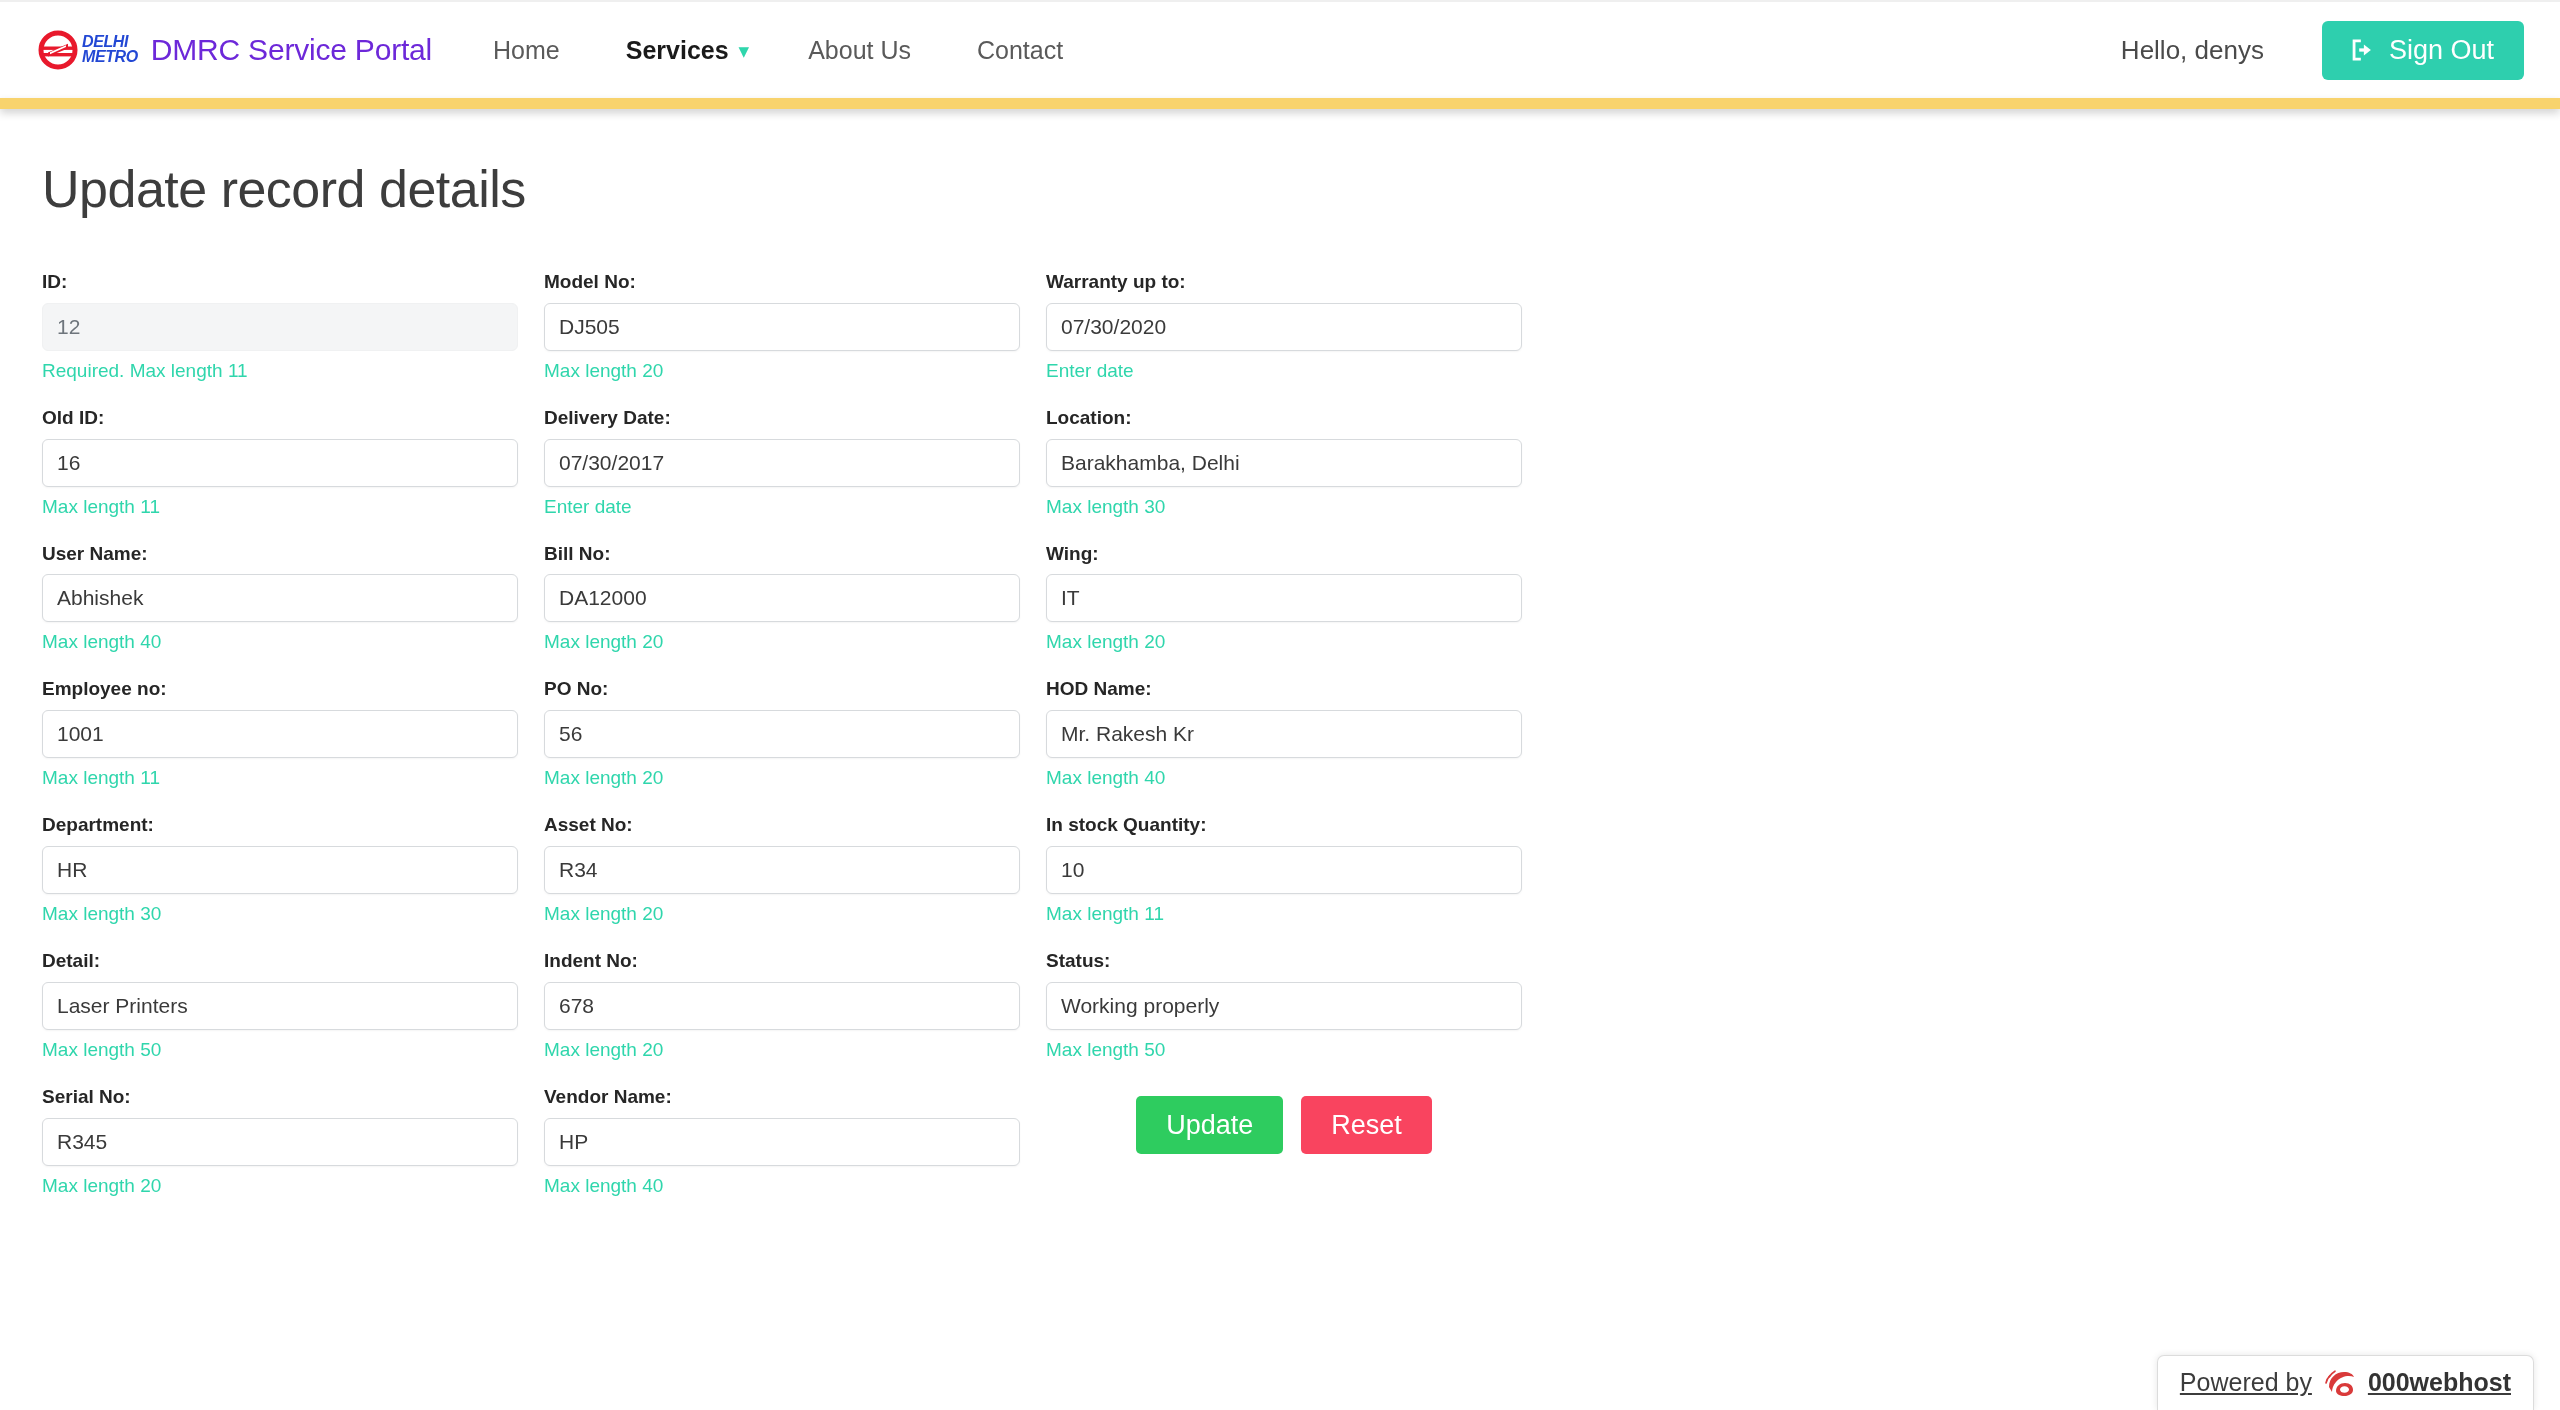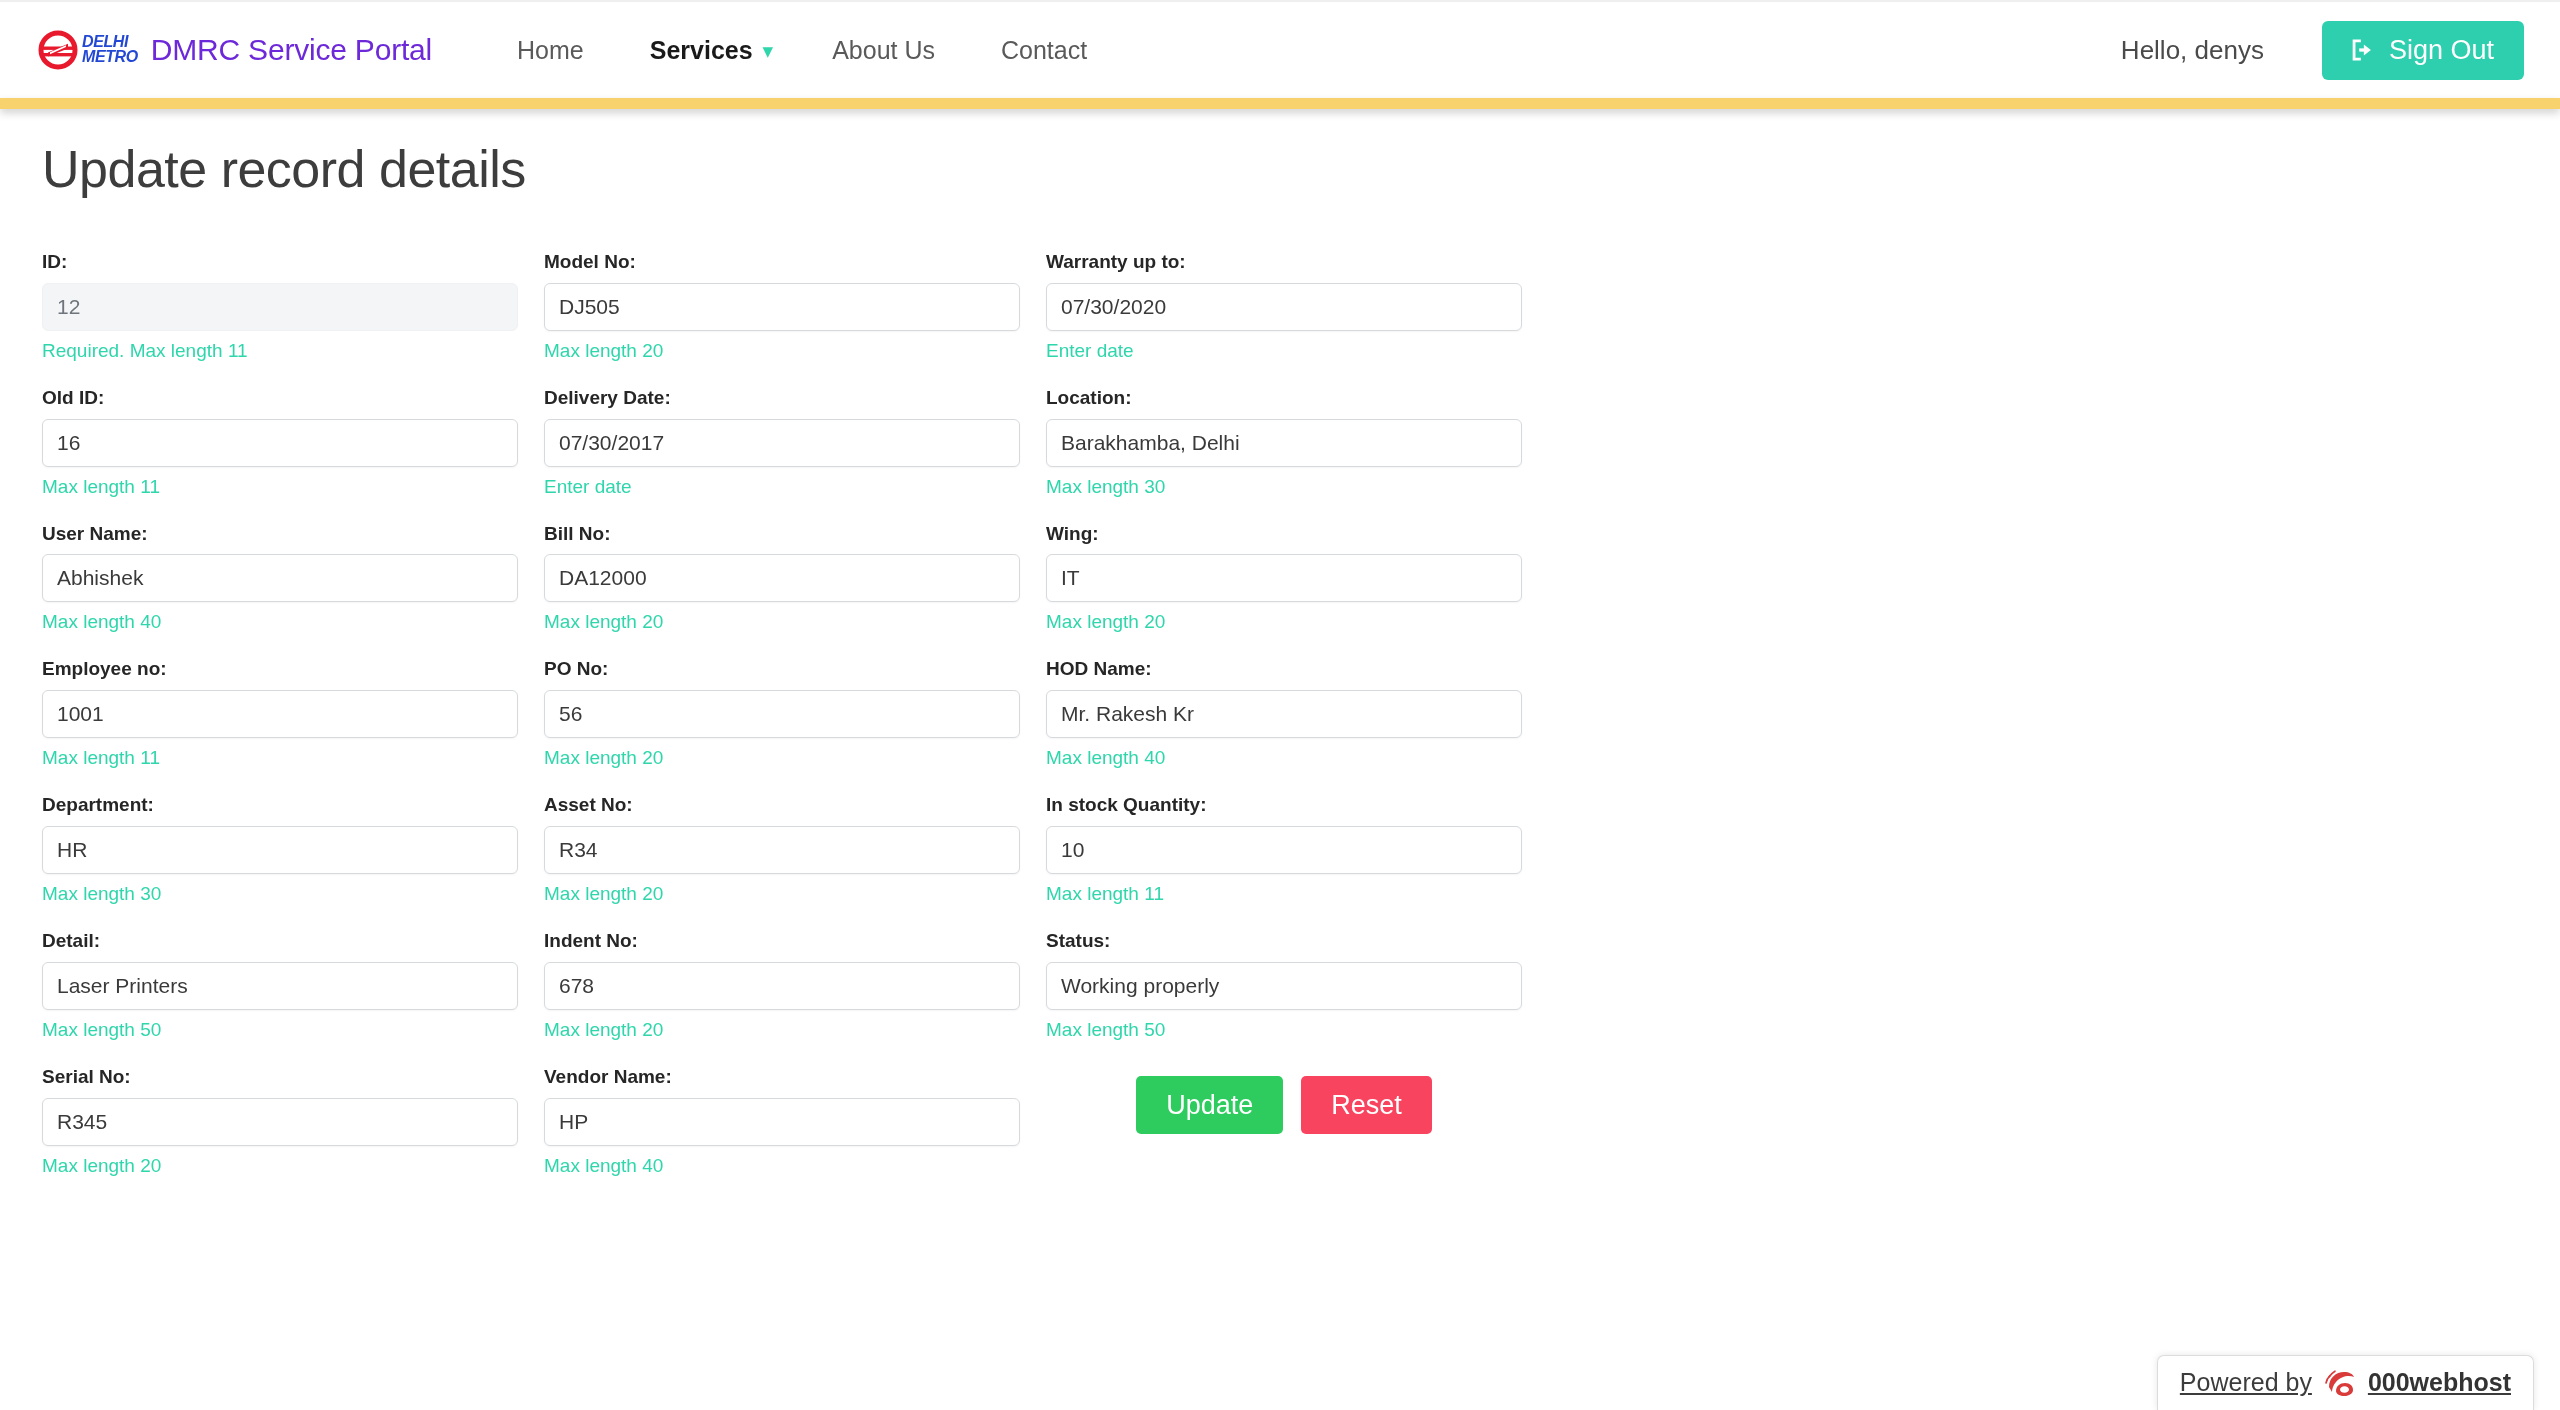--- a/index.html
+++ b/index.html
@@ -19,21 +19,21 @@
     display: flex;
     align-items: center;
     padding: 0 36px 0 38px;
     border-top: 2px solid #efefef;
   }
   .brand {
     display: flex;
     align-items: center;
     gap: 13px;
     text-decoration: none;
-    margin-right: 52px;
+    margin-right: 28px;
   }
   .dmrc-logo {
     display: flex;
     align-items: center;
     gap: 4px;
     height: 42px;
   }
   .metro-circle {
     width: 40px; height: 40px;
     flex: 0 0 40px;
@@ -111,21 +111,21 @@
   .gold-bar {
     height: 11px;
     background: #f8d36d;
     box-shadow: 0 4px 9px rgba(0,0,0,0.18);
     position: relative;
     z-index: 2;
   }
 
   
   .page {
-    padding: 30px 38px 0 42px;
+    padding: 50px 38px 0 42px;
   }
   .page-title {
     font-size: 52px;
     font-weight: 400;
     color: #3d3d3d;
     margin: 0 0 52px 0;
     letter-spacing: -0.5px;
   }
 
   .form-grid {

